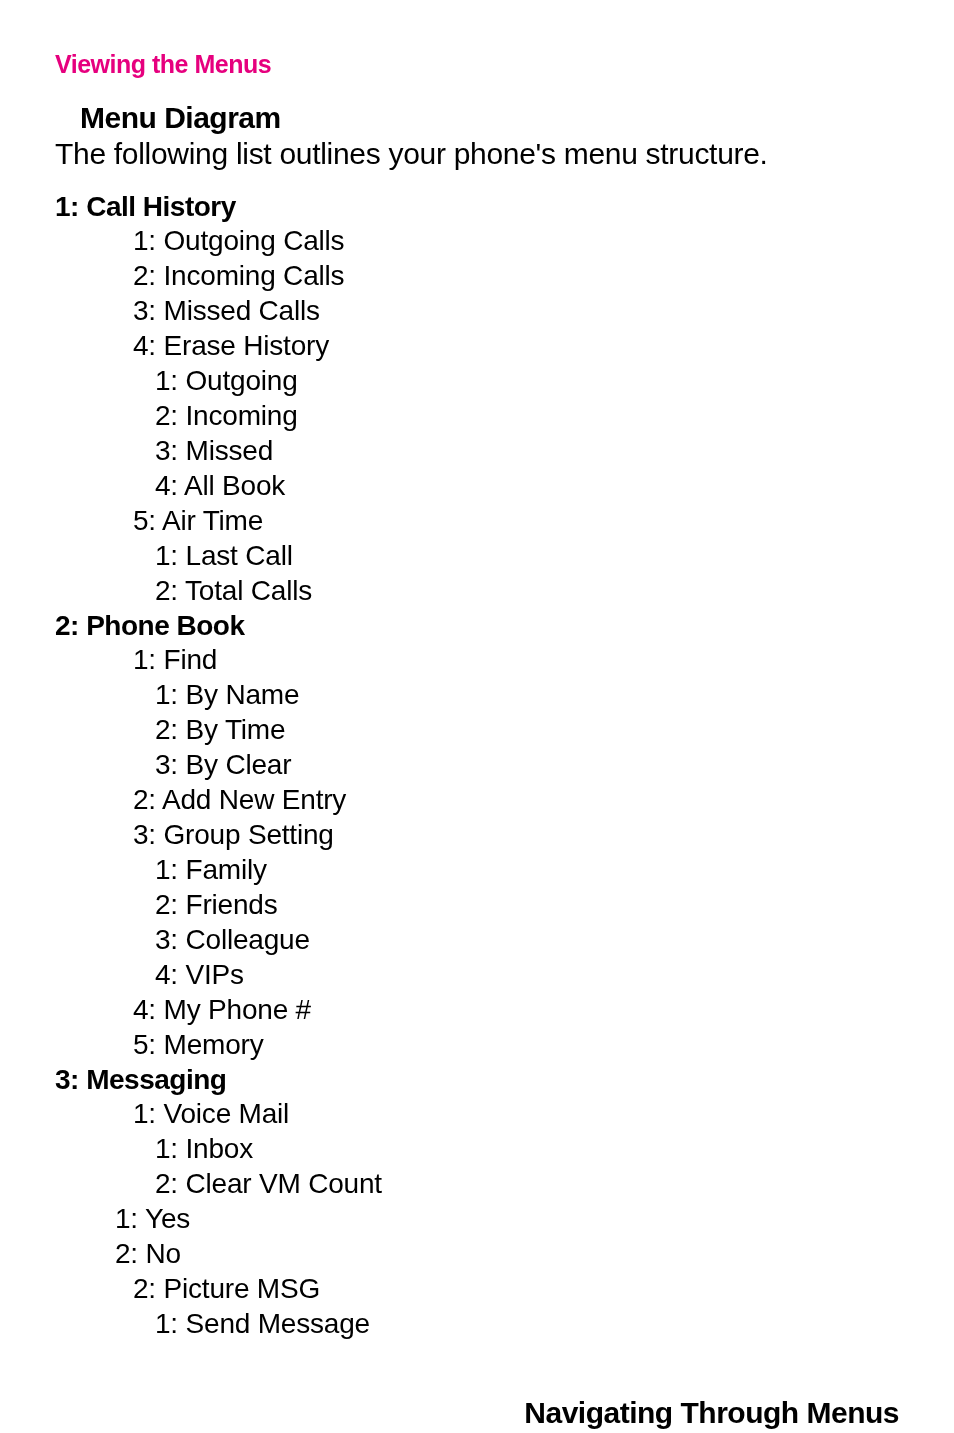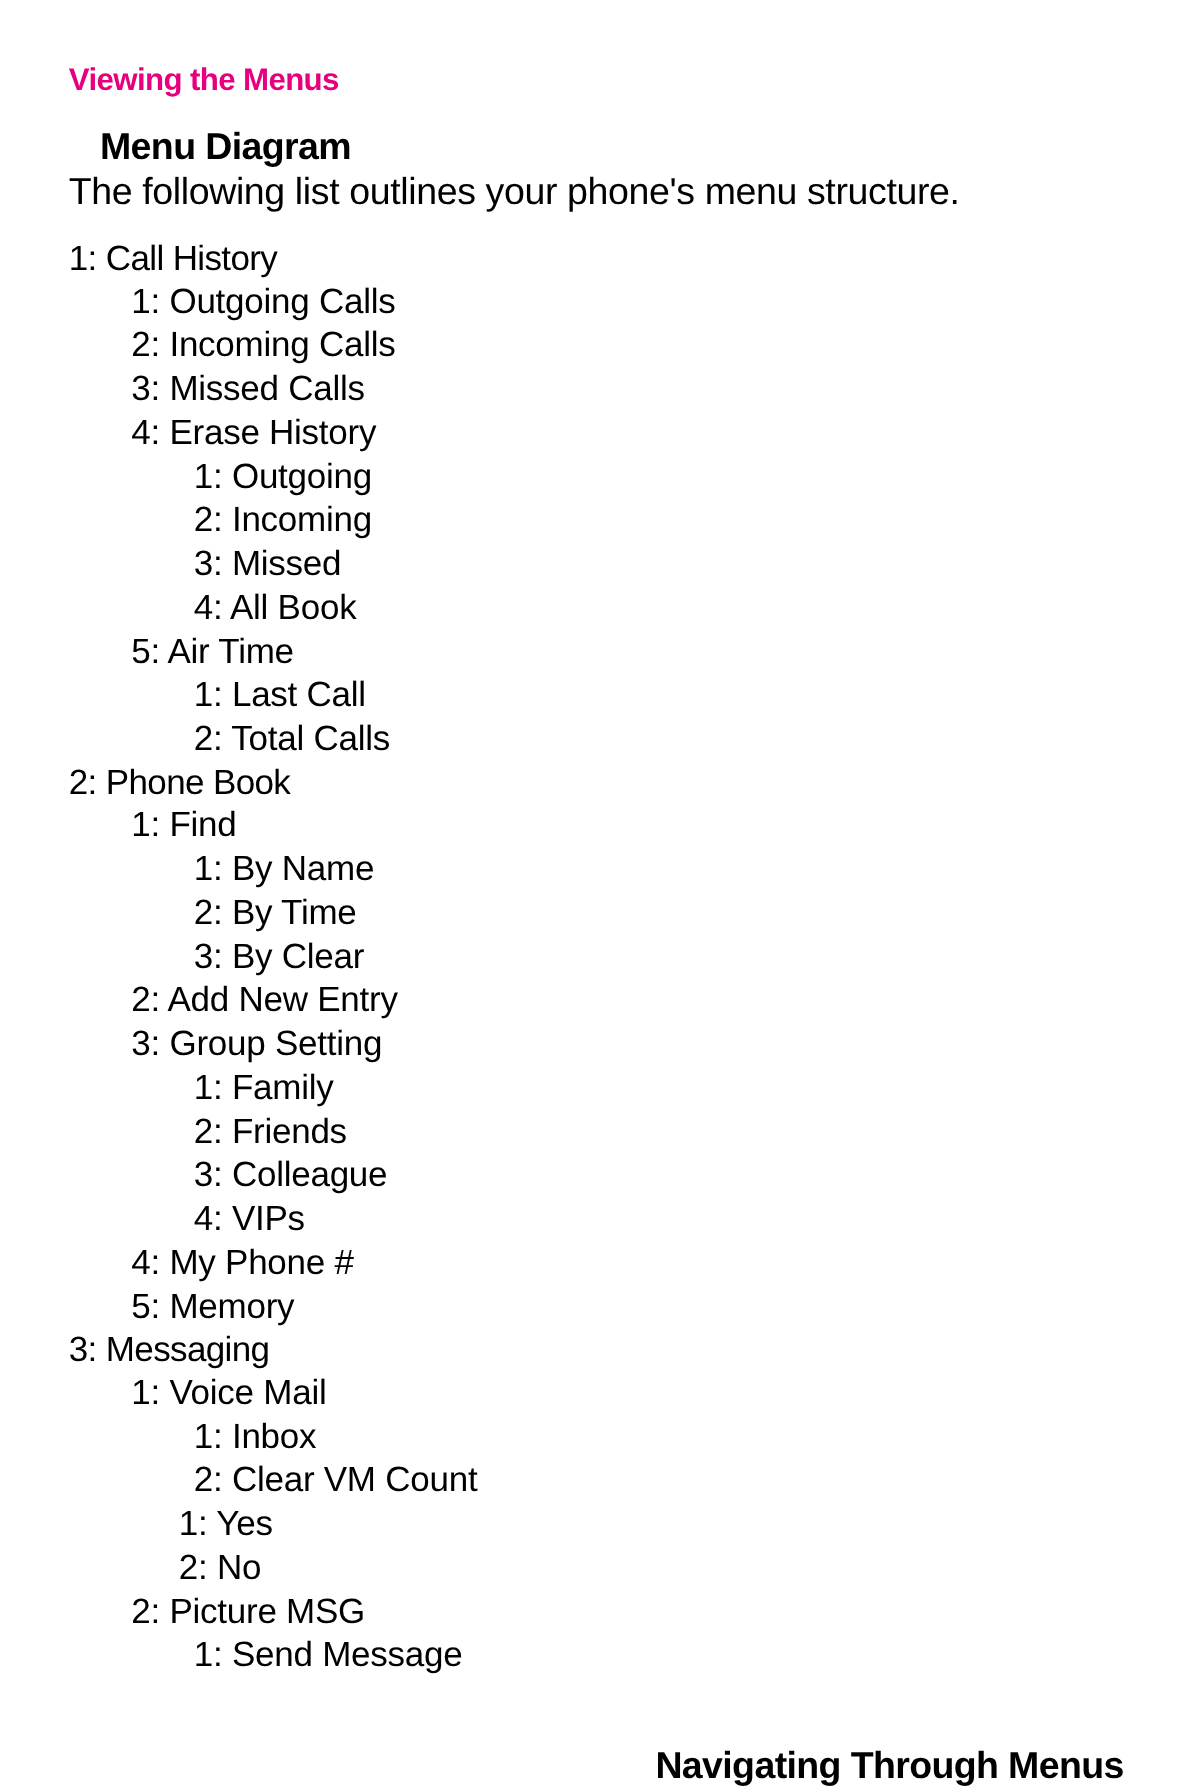--- a/index.html
+++ b/index.html
@@ -31,41 +31,41 @@
       letter-spacing: -0.5px;
     }
     .intro-text {
       font-size: 30px;
       font-stretch: condensed;
       margin-bottom: 20px;
       letter-spacing: -0.3px;
     }
     .menu-category {
       font-size: 28px;
-      font-weight: normal;
+      font-weight: bold;
       font-stretch: condensed;
       margin-top: 2px;
       margin-bottom: 0px;
       letter-spacing: -0.5px;
     }
     .menu-level-1 {
       font-size: 28px;
-      margin-left: 50px;
+      margin-left: 78px;
       line-height: 1.25;
       letter-spacing: -0.2px;
     }
     .menu-level-2 {
       font-size: 28px;
       margin-left: 100px;
       line-height: 1.25;
       letter-spacing: -0.2px;
     }
     .menu-level-3 {
       font-size: 28px;
-      margin-left: 88px;
+      margin-left: 60px;
       line-height: 1.25;
       letter-spacing: -0.2px;
     }
     .bottom-heading {
       font-size: 30px;
       font-weight: bold;
       font-stretch: condensed;
       margin-left: 25px;
       margin-top: 55px;
       letter-spacing: -0.5px;

